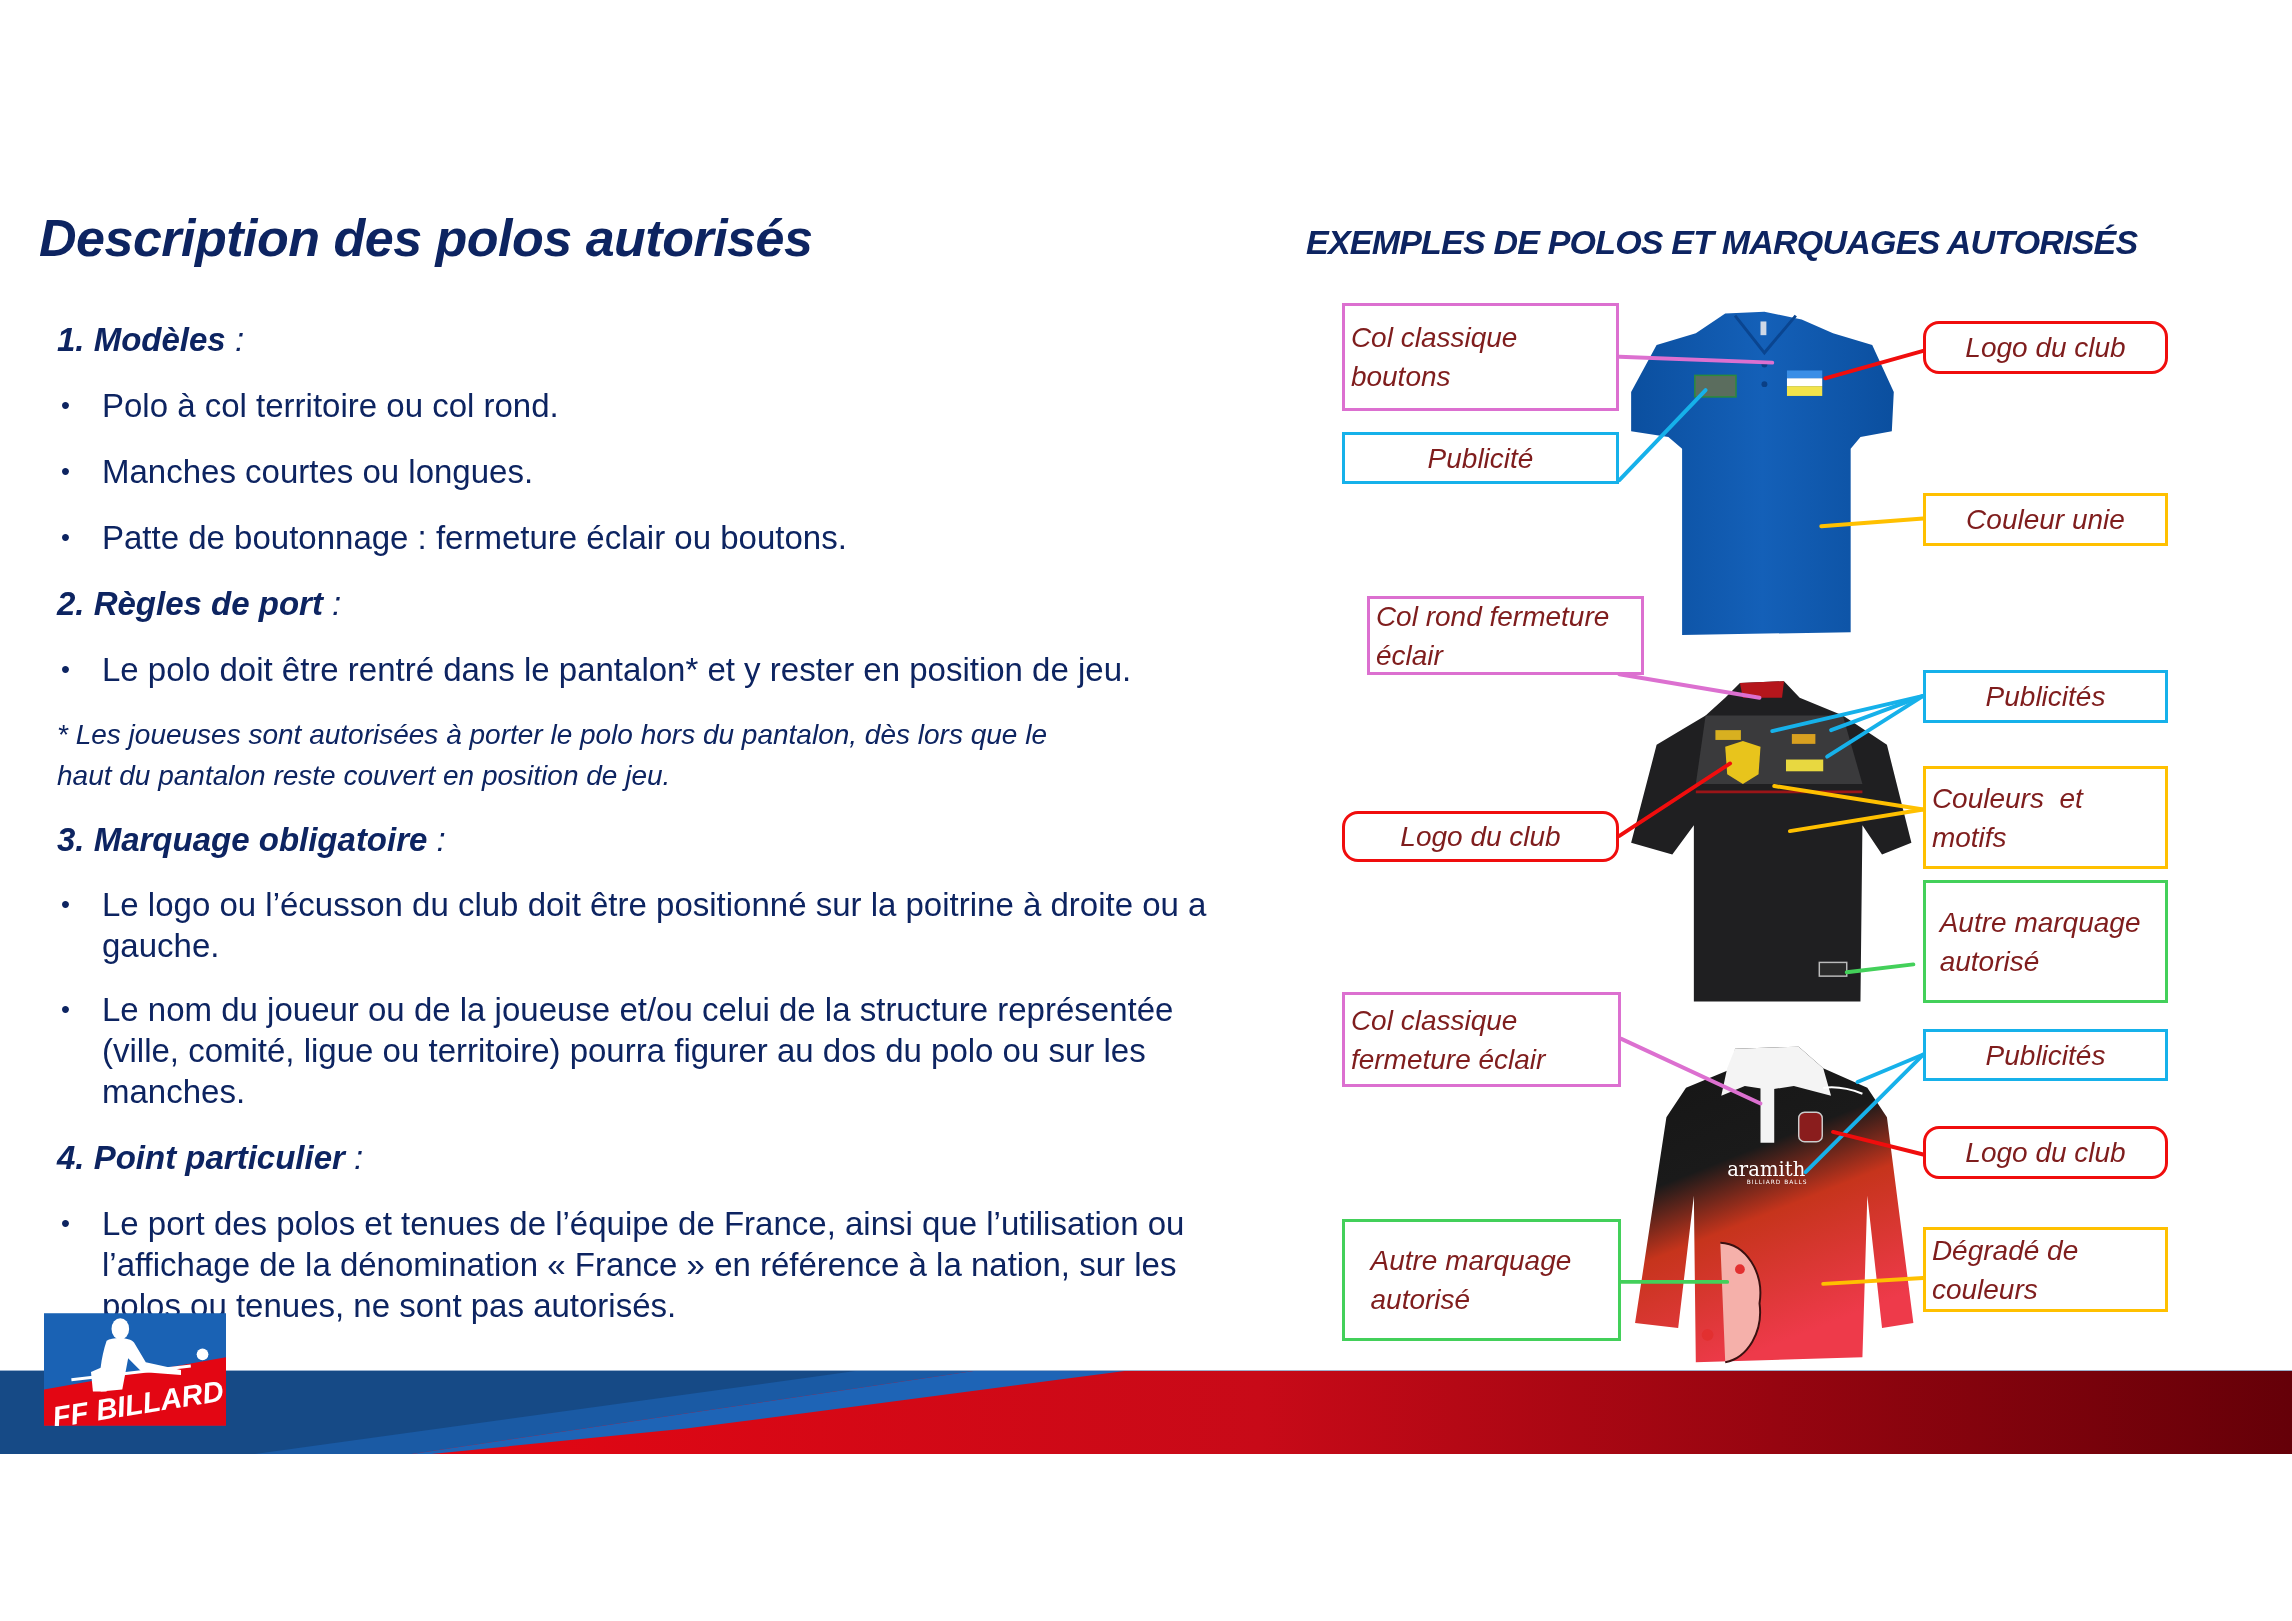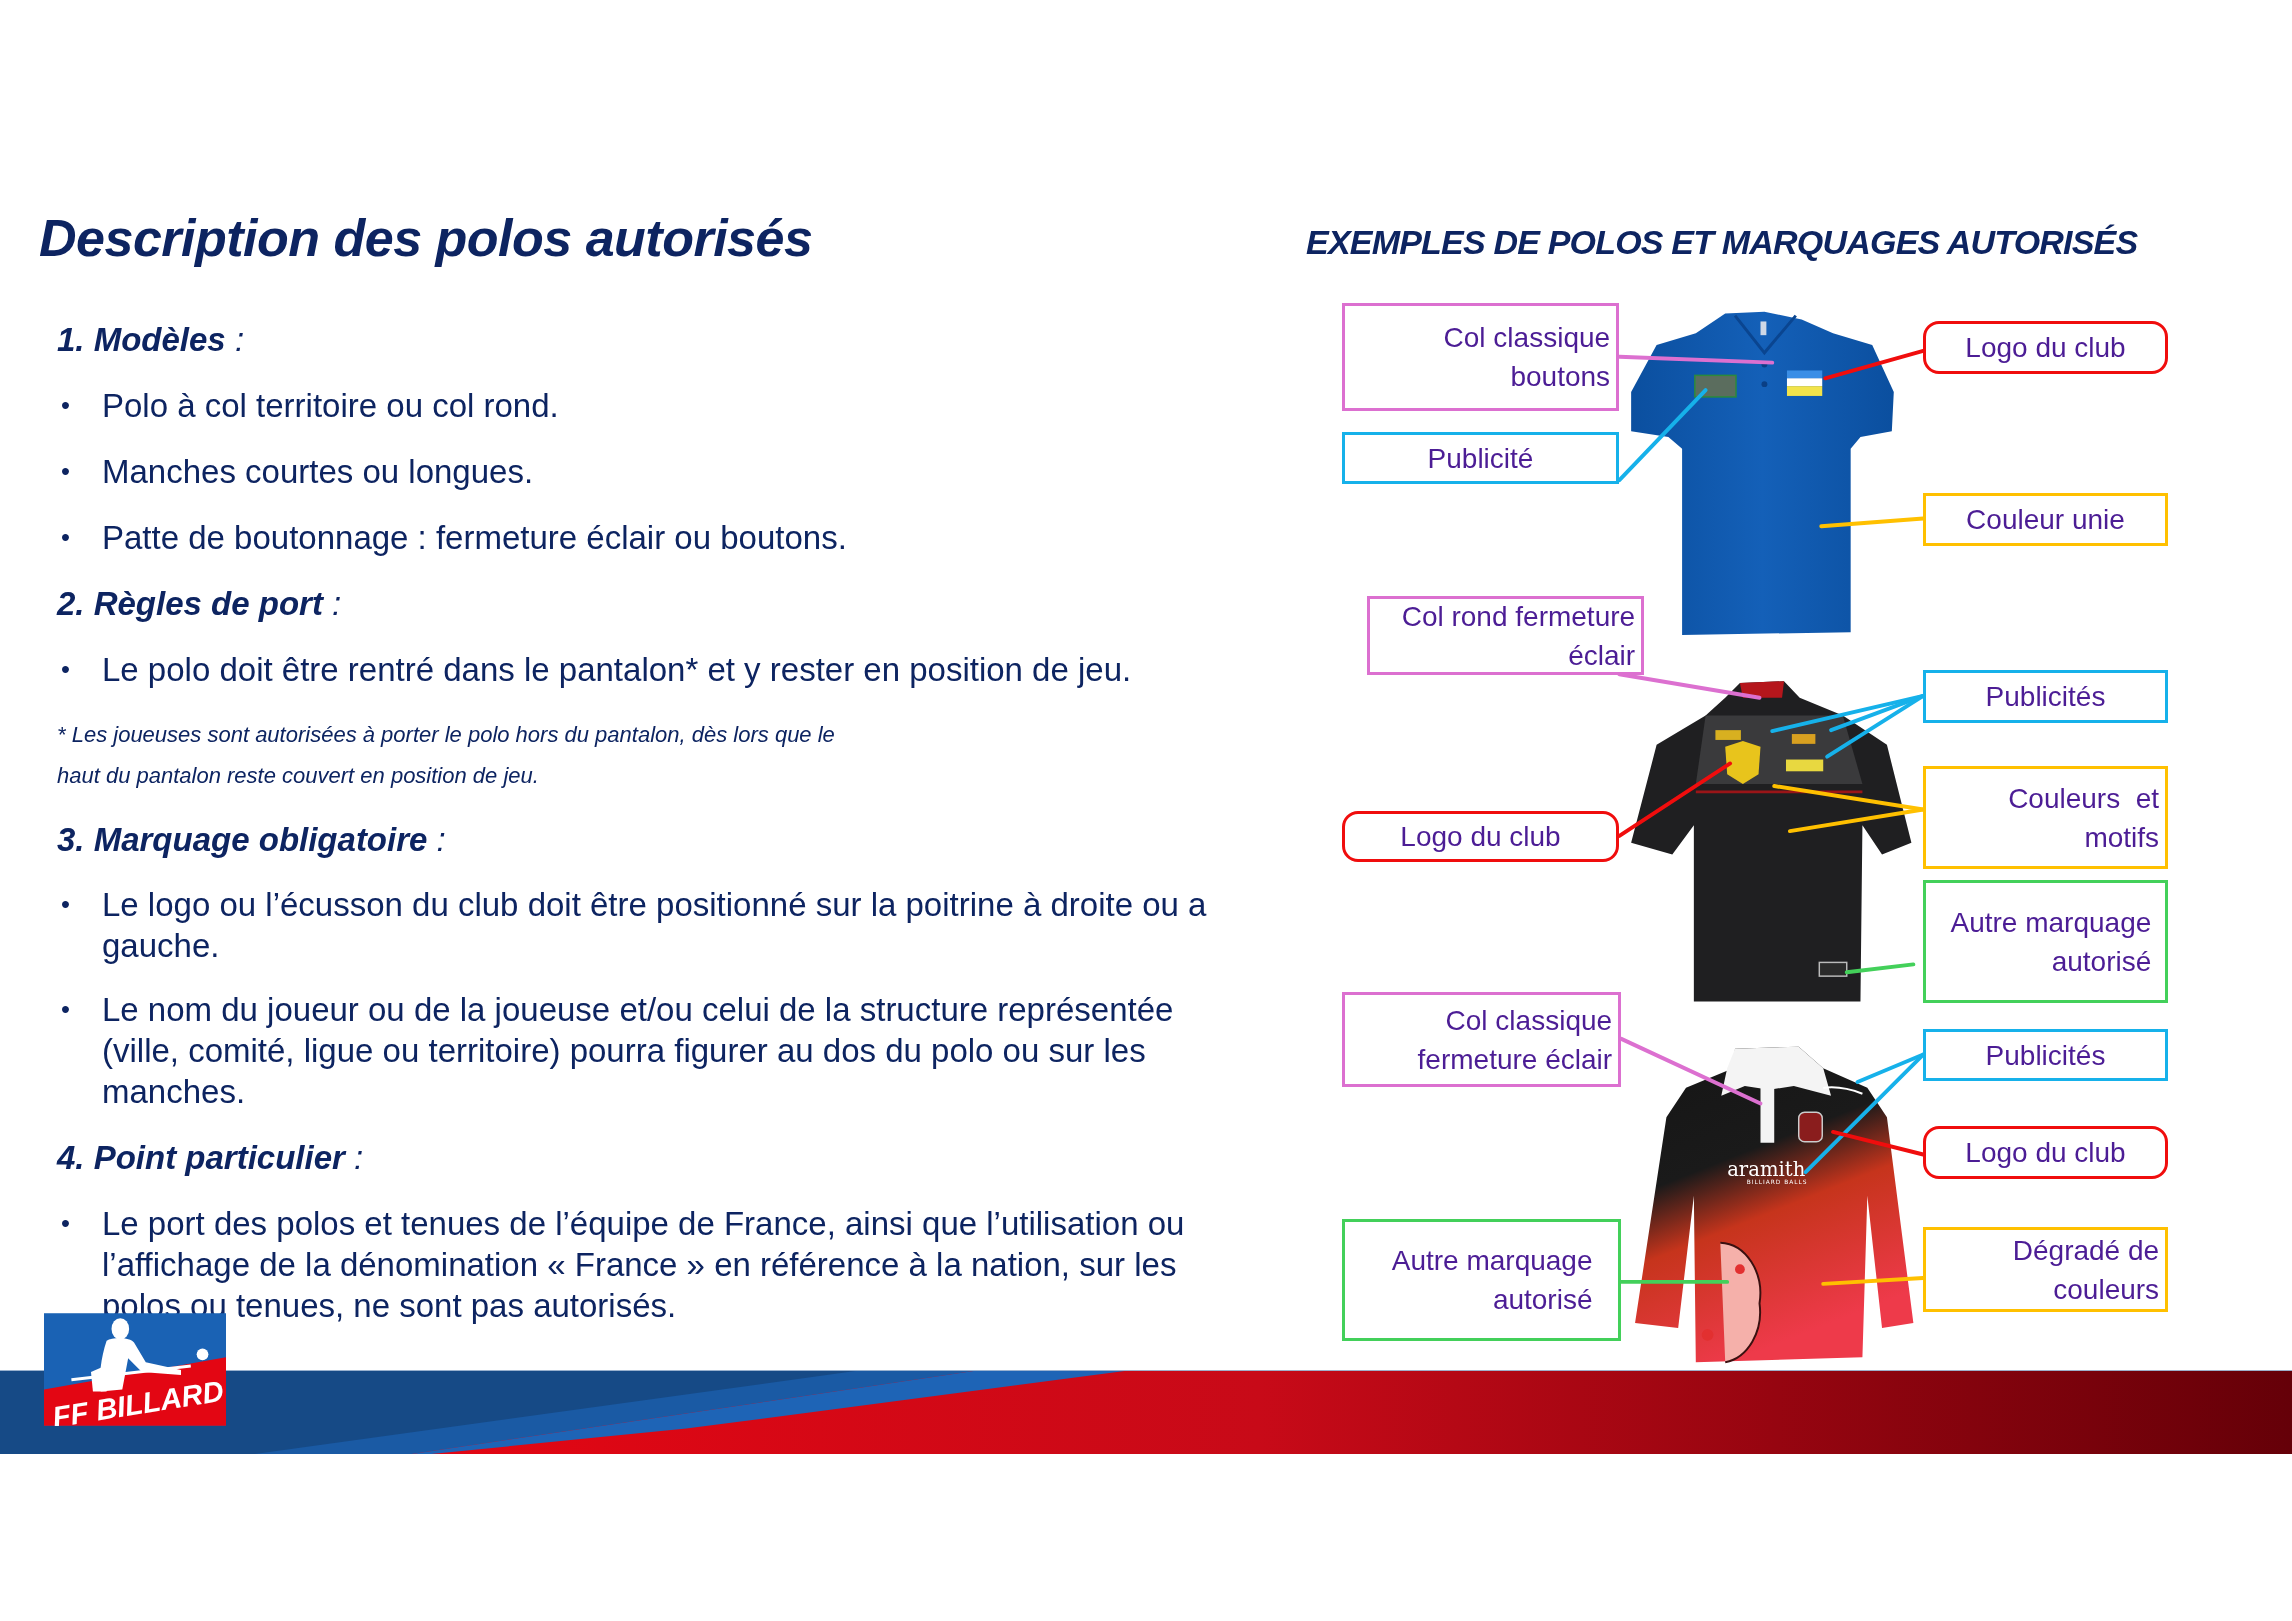--- a/index.html
+++ b/index.html
@@ -6,26 +6,26 @@
   body { width:2293px; height:1621px; background:#ffffff; position:relative; overflow:hidden;
          font-family:"Liberation Sans", "DejaVu Sans", sans-serif; color:#0d2461; }
   .abs { position:absolute; }
   .title { left:39px; top:208px; font-size:52px; font-weight:bold; font-style:italic; letter-spacing:-0.5px; white-space:nowrap; }
   .right-heading { left:1306px; top:223px; font-size:34px; font-weight:bold; font-style:italic; letter-spacing:-0.8px; white-space:nowrap; }
   .sec { left:57px; font-size:33px; font-weight:bold; font-style:italic; white-space:nowrap; }
   .sec .colon { font-weight:normal; }
   .bul { left:61px; font-size:33px; line-height:41px; width:1176px; }
   .bul .dot { position:absolute; left:0; top:0; font-size:25.5px; }
   .bul .txt { display:block; margin-left:41px; }
-  .note { left:57px; font-size:22px; font-style:italic; line-height:41px; width:1176px; }
+  .note { left:57px; font-size:28px; font-style:italic; line-height:41px; width:1176px; }
   .it { }
 
   .lbl { position:absolute; box-sizing:border-box; border:3.9px solid; background:#fff;
-         display:flex; align-items:center; justify-content:center; text-align:right;
-         font-size:28px; line-height:39px; color:#4c1d95; padding:0 5.9px; }
+         display:flex; align-items:center; justify-content:center; text-align:left;
+         font-size:28px; font-style:italic; line-height:39px; color:#7f1d1d; padding:0 5.9px; }
   .pink { border-color:#dc70d0; }
   .cyan { border-color:#16b1ea; }
   .red  { border-color:#f00d0d;border-radius:16px; }
   .yel  { border-color:#ffc000; }
   .grn  { border-color:#43d05a; }
 
   svg.overlay { position:absolute; left:0; top:0; width:2293px; height:1621px; pointer-events:none; }
 
   .footer { position:absolute; left:0; top:1370px; width:2293px; height:84px; overflow:hidden; }
   .logo { position:absolute; left:44px; top:1313px; width:182px; height:113px; }

